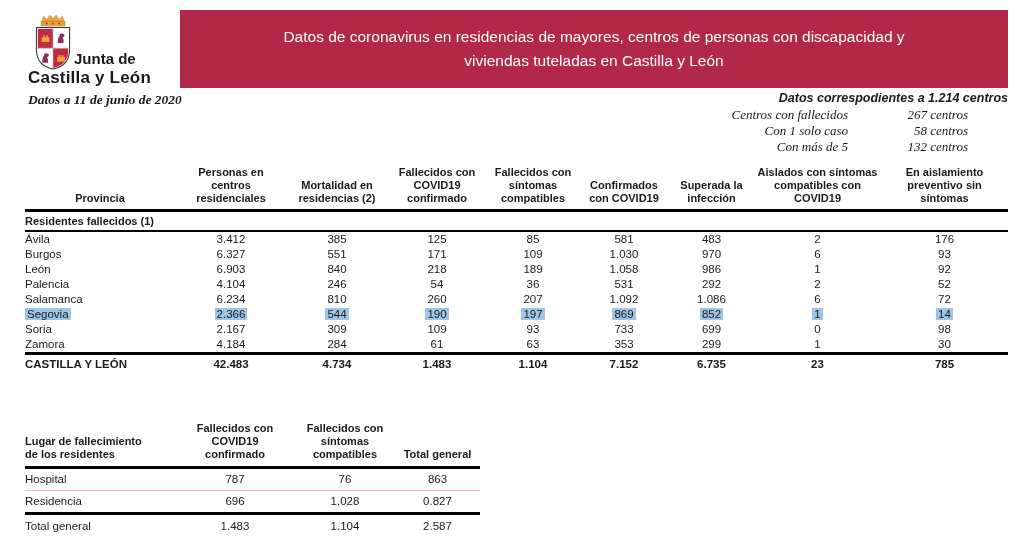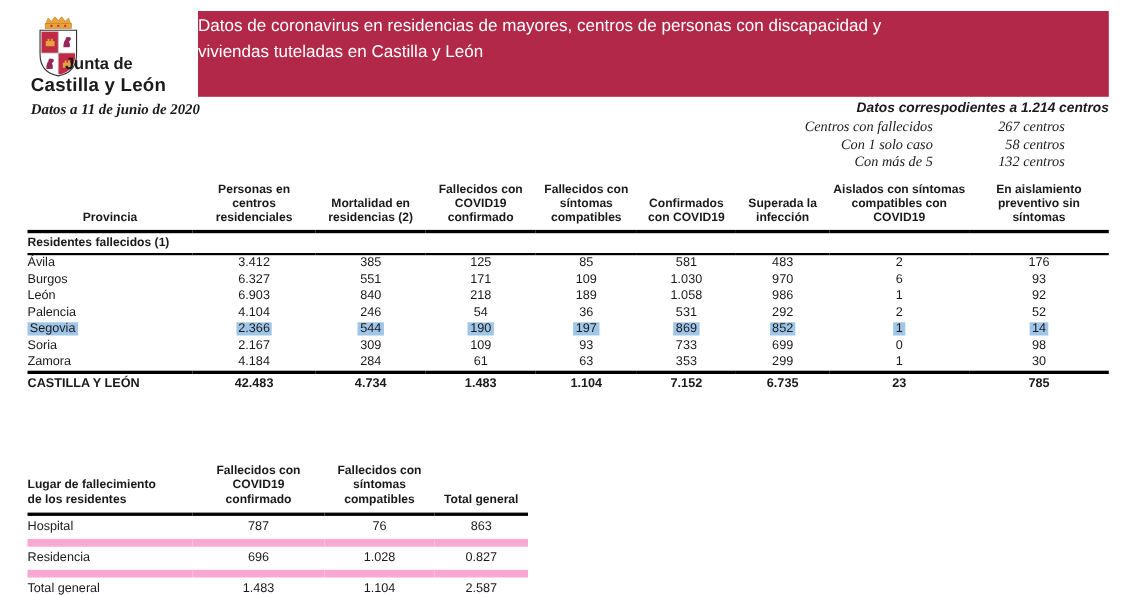--- a/index.html
+++ b/index.html
@@ -8,35 +8,35 @@
     position:relative;
     width:1025px; height:541px;
     font-family:"Liberation Sans", sans-serif;
     color:#1a1a1a;
     overflow:hidden;
   }
 
   
   .logo { position:absolute; left:28px; top:10px; width:160px; height:80px; }
   .logo svg { position:absolute; left:7px; top:4px; }
-  .logo-l1 { position:absolute; left:31px; top:40px; font-size:15px; font-weight:bold; white-space:nowrap; }
+  .logo-l1 { position:absolute; left:46px; top:40px; font-size:15px; font-weight:bold; white-space:nowrap; }
   .logo-l2 { position:absolute; left:0px; top:58px; font-size:17px; font-weight:bold; white-space:nowrap; letter-spacing:0.2px; }
   .date-note {
     position:absolute; left:28px; top:92px;
     font-family:"Liberation Serif", serif; font-style:italic; font-weight:bold;
     font-size:13.5px; white-space:nowrap;
   }
 
   .banner {
     position:absolute; left:180px; top:10px; width:828px; height:78px;
     background:var(--banner-bg,#B22848);
   }
   .banner-title {
-    padding-top:2px;
-    color:#fff; 
+    padding-top:15px;
+    color:#fff; text-align:center;
     font-size:15.5px; line-height:24px;
     white-space:pre-line;
   }
 
   
   .summary { position:absolute; left:718px; top:90px; width:290px; }
   .summary-title {
     font-weight:bold; font-style:italic; font-size:12.5px;
     text-align:right; line-height:17px;
   }
@@ -77,21 +77,21 @@
   .place-table thead th {
     vertical-align:bottom; text-align:center;
     font-weight:bold; line-height:13px;
     padding:4px 0 5px 0;
     border-bottom:3px solid #000;
     white-space:pre-line;
   }
   .place-table thead th.rowname { text-align:left; }
   .place-table tbody td { height:21px; line-height:21px; text-align:center; font-size:11.5px; }
   .place-table tbody td.rowname { text-align:left; }
-  .place-table tbody tr:not(.total) td { border-bottom:7px solid #f9a8d4;margin-left:12px; }
+  .place-table tbody tr:not(.total) td { border-bottom:1px solid #f9a8d4;margin-left:12px; }
   .place-table tbody tr.total td { border-top:3px solid #000; height:24px; }
 </style>
 </head>
 <body>
 
 <div class="logo">
   <svg width="36" height="56" viewBox="0 0 34 54">
     <g>
       <path d="M6,8 L8,2.2 L11,5.2 L14,1.2 L17,4.4 L20,1.2 L23,5.2 L26,2.2 L28,8 Z" fill="#E8A33D" stroke="#B97B1E" stroke-width="0.5"></path>
       <rect x="5.5" y="7" width="23" height="4.5" fill="#E8A33D" stroke="#B97B1E" stroke-width="0.5"></rect>
@@ -222,20 +222,31 @@
         <td class="rowname"><span>Palencia</span></td>
         <td><span>4.104</span></td>
         <td><span>246</span></td>
         <td><span>54</span></td>
         <td><span>36</span></td>
         <td><span>531</span></td>
         <td><span>292</span></td>
         <td><span>2</span></td>
         <td><span>52</span></td>
       </tr>
+      <tr>
+        <td class="rowname"><span>Salamanca</span></td>
+        <td><span>6.234</span></td>
+        <td><span>810</span></td>
+        <td><span>260</span></td>
+        <td><span>207</span></td>
+        <td><span>1.092</span></td>
+        <td><span>1.086</span></td>
+        <td><span>6</span></td>
+        <td><span>72</span></td>
+      </tr>
       <tr class="hl">
         <td class="rowname"><span>Segovia</span></td>
         <td><span>2.366</span></td>
         <td><span>544</span></td>
         <td><span>190</span></td>
         <td><span>197</span></td>
         <td><span>869</span></td>
         <td><span>852</span></td>
         <td><span>1</span></td>
         <td><span>14</span></td>

